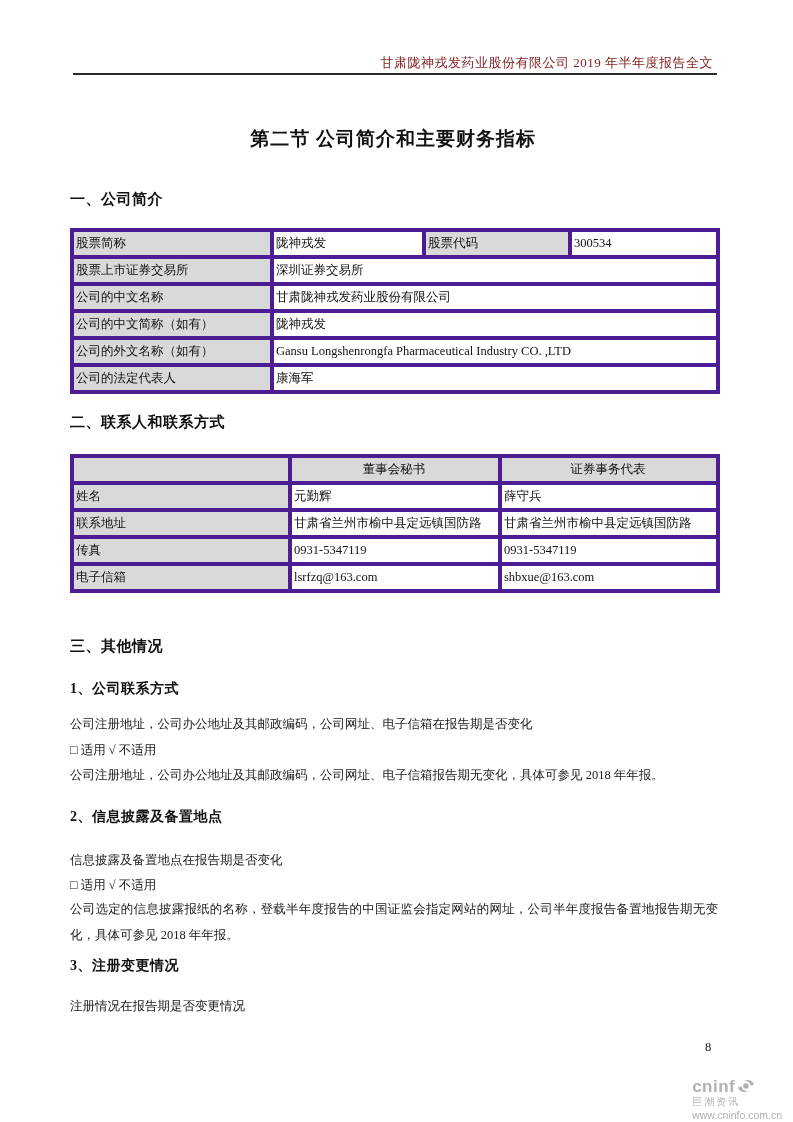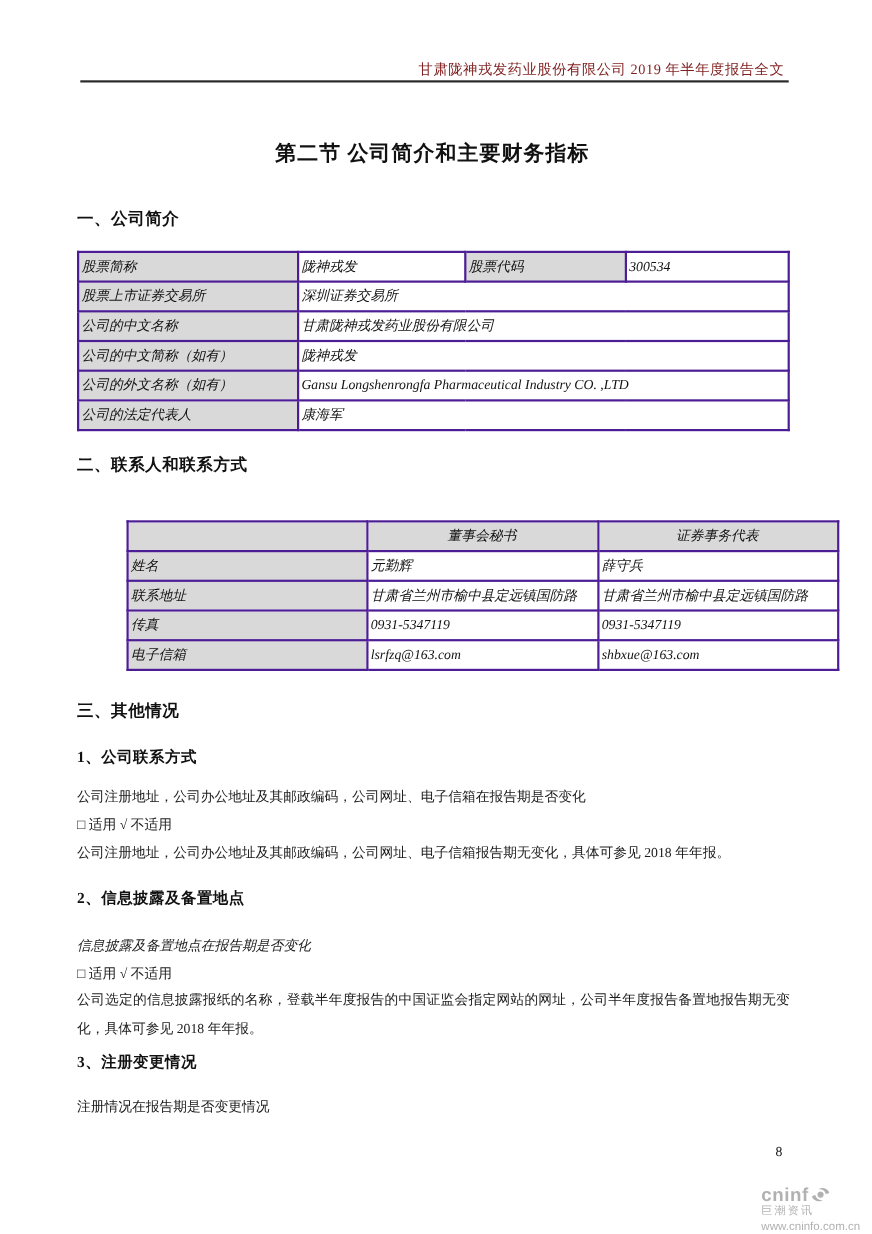--- a/index.html
+++ b/index.html
@@ -29,38 +29,38 @@
   .h1-2 { top: 413px; }
   .h1-3 { top: 637px; }
   .h2 { position: absolute; left: 70px; font-size: 14px; font-weight: bold; letter-spacing: 0.5px; }
   .h2-1 { top: 680px; }
   .h2-2 { top: 808px; }
   .h2-3 { top: 957px; }
   .para { position: absolute; left: 70px; width: 648px; font-size: 12.5px; line-height: 26px; color: #1a1a1a; }
   .p1 { top: 712px; font-family: Liberation Mono, monospace; }
   .c1 { top: 737px; }
   .p2 { top: 762px; }
-  .p3 { top: 847px; font-style: italic; }
+  .p3 { top: 847px; }
   .c2 { top: 872px; }
   .p4 { top: 896px; text-align: justify; }
   .p5 { top: 993px; }
   table {
     position: absolute; left: 70px;
     border-collapse: collapse; table-layout: fixed;
     font-size: 12.5px; color: #111;
   }
   .table1 { top: 228px; width: 646px; }
-  .table2 { top: 473px; width: 646px; margin-left: 45px; }
+  .table2 { top: 454px; width: 646px; }
   td {
-    border: 2px solid #4c1d95;
+    border: 4px solid #4c1d95;
     height: 27px;
     padding: 2px 4px 2px 2px;
     vertical-align: middle;
     background: #ffffff;
-    overflow: hidden; white-space: nowrap; font-style: italic;
+    overflow: hidden; white-space: nowrap;
   }
   td.g { background: #d9d9d9; }
   td.center { text-align: center; }
   .page-number {
     position: absolute; top: 1040px; left: 705px;
     font-size: 12.5px; color: #111;
   }
   .cninfo {
     position: absolute; top: 1077px; right: 11px;
     display: flex; flex-direction: column; 

